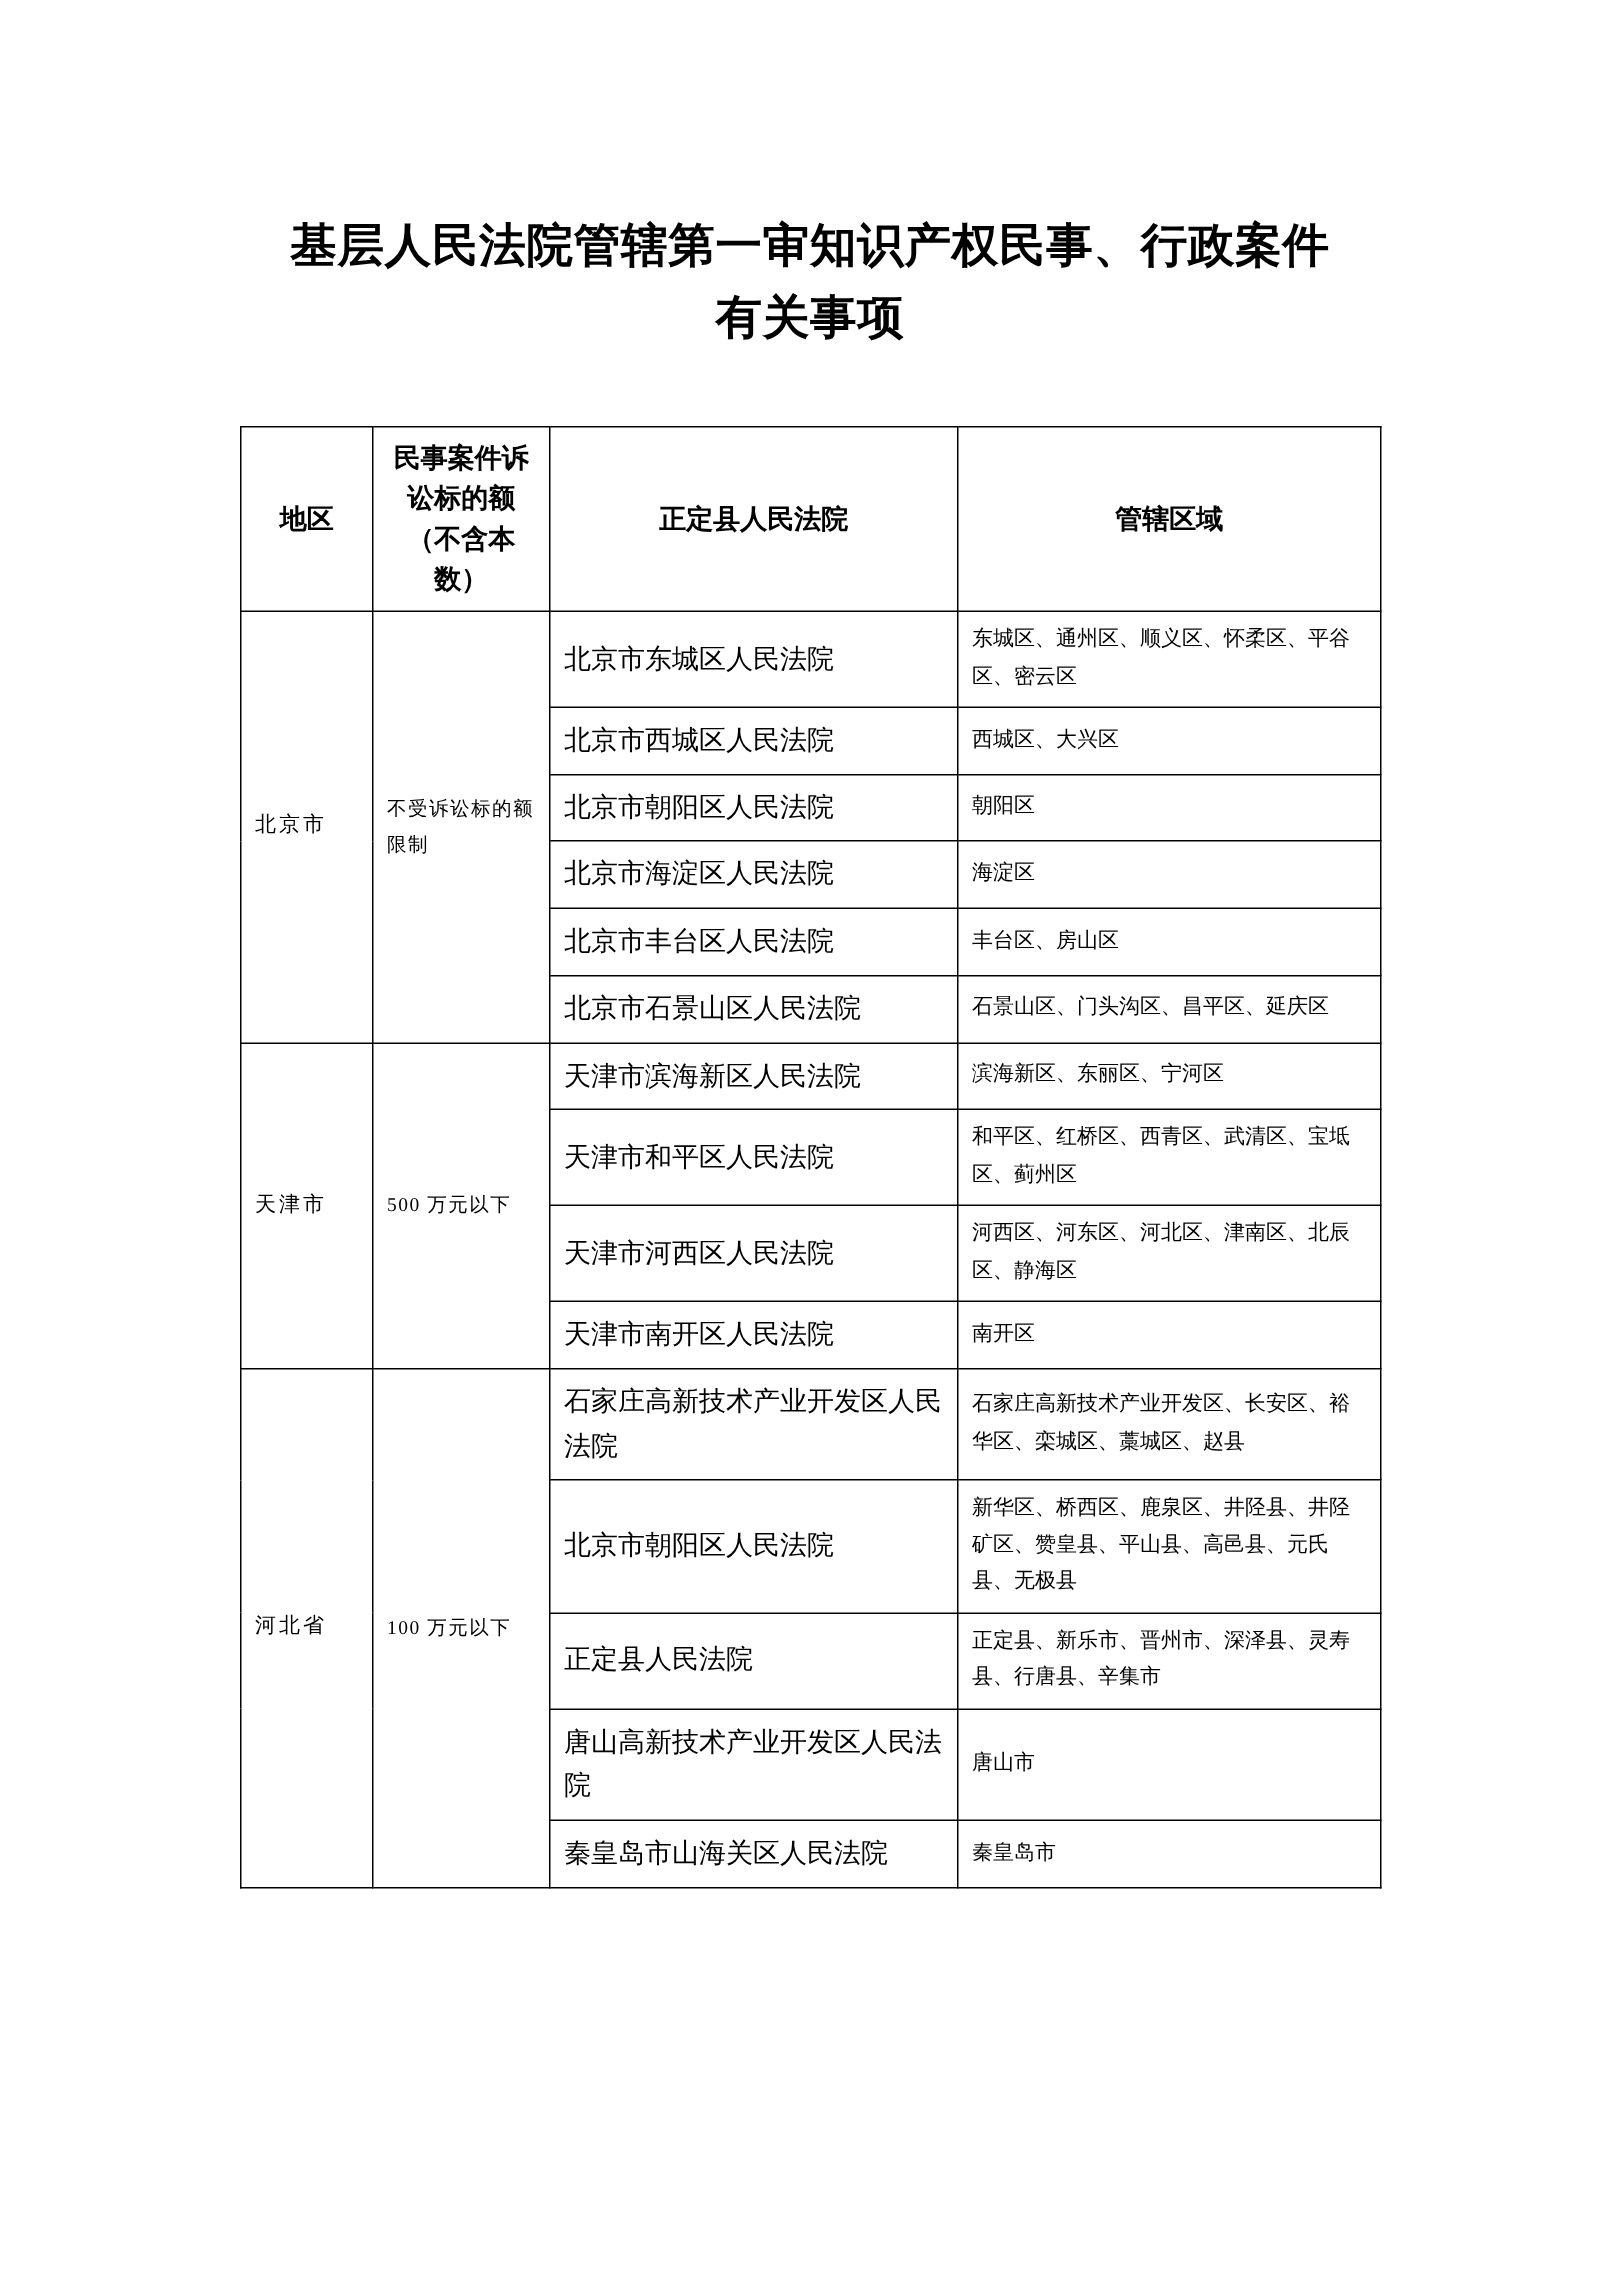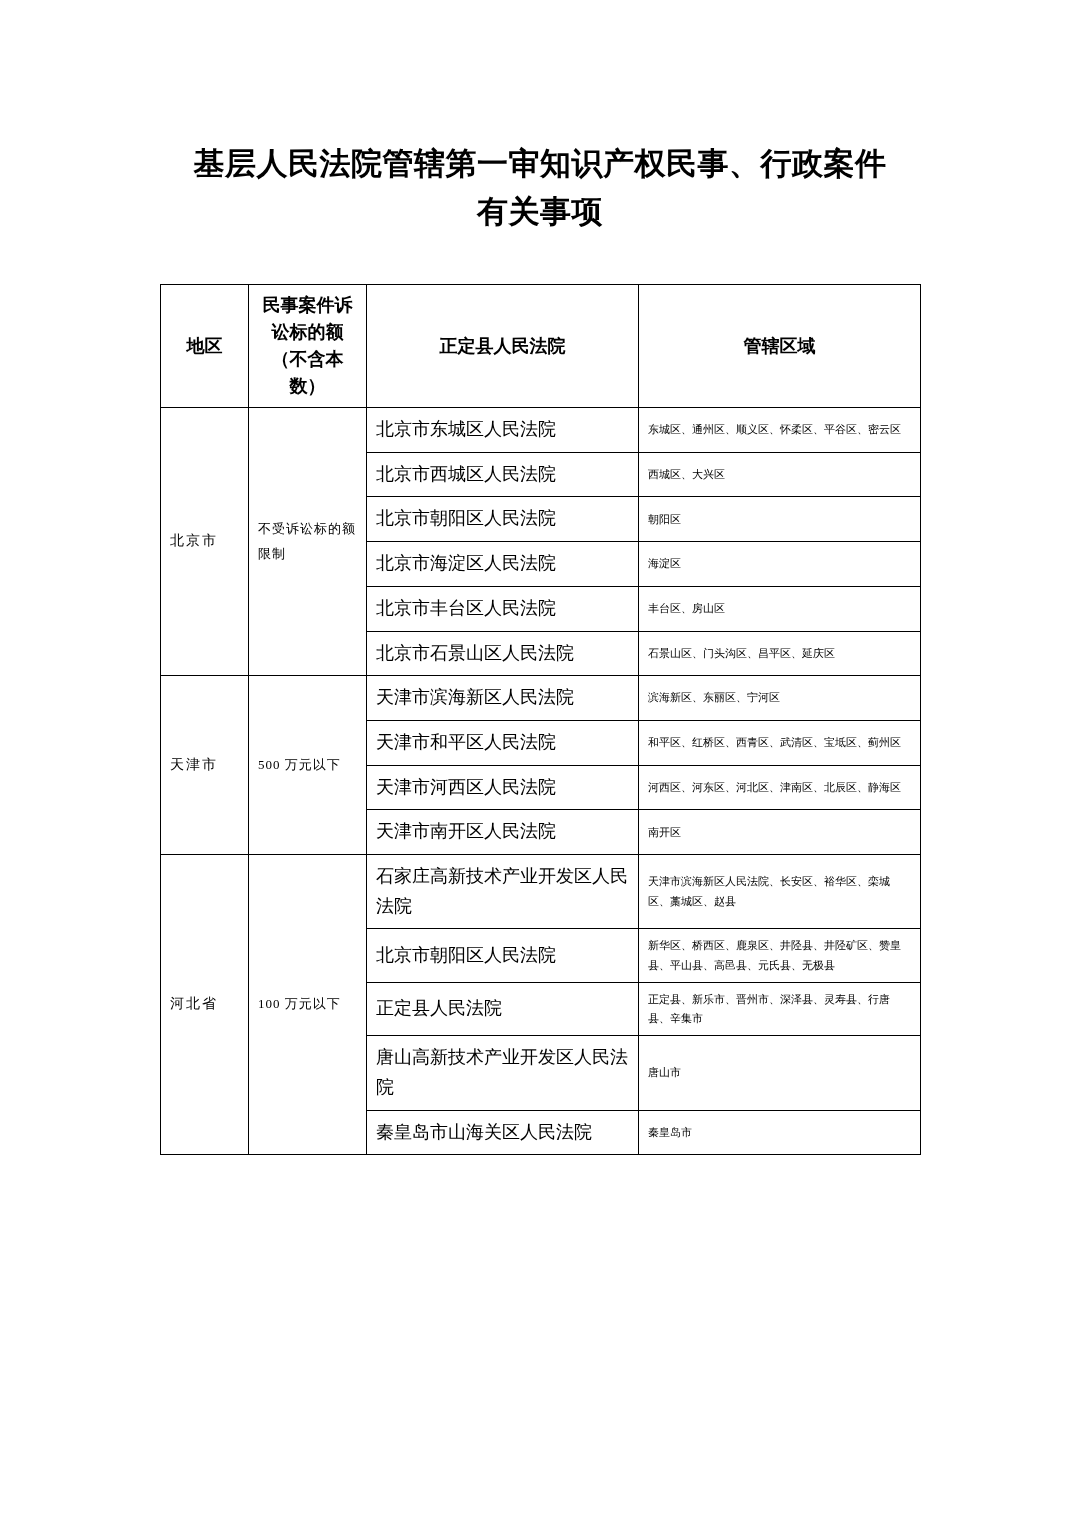--- a/index.html
+++ b/index.html
@@ -74,21 +74,21 @@
   td.amount-cell {
     font-size: 13px;
     line-height: 1.9;
     letter-spacing: 1px;
   }
   td.court-cell {
     font-size: 18px;
     line-height: 1.65;
   }
   td.area-cell {
-    font-size: 11px;
+    font-size: 14px;
     line-height: 1.75;
     text-align: justify;
     text-justify: inter-ideograph;
   }
   .hdr-narrow {
     letter-spacing: 0px;
   }
 </style>
 </head>
 <body>
@@ -158,21 +158,21 @@
             <td class="area-cell">河西区、河东区、河北区、津南区、北辰区、静海区</td>
           </tr>
           <tr>
             <td class="court-cell">天津市南开区人民法院</td>
             <td class="area-cell">南开区</td>
           </tr>
           <tr>
             <td class="region-cell" rowspan="5">河北省</td>
             <td class="amount-cell" rowspan="5">100 万元以下</td>
             <td class="court-cell">石家庄高新技术产业开发区人民法院</td>
-            <td class="area-cell">天津市滨海新区人民法院、长安区、裕华区、栾城区、藁城区、赵县</td>
+            <td class="area-cell">石家庄高新技术产业开发区、长安区、裕华区、栾城区、藁城区、赵县</td>
           </tr>
           <tr>
             <td class="court-cell">北京市朝阳区人民法院</td>
             <td class="area-cell">新华区、桥西区、鹿泉区、井陉县、井陉矿区、赞皇县、平山县、高邑县、元氏县、无极县</td>
           </tr>
           <tr>
             <td class="court-cell">正定县人民法院</td>
             <td class="area-cell">正定县、新乐市、晋州市、深泽县、灵寿县、行唐县、辛集市</td>
           </tr>
           <tr>

